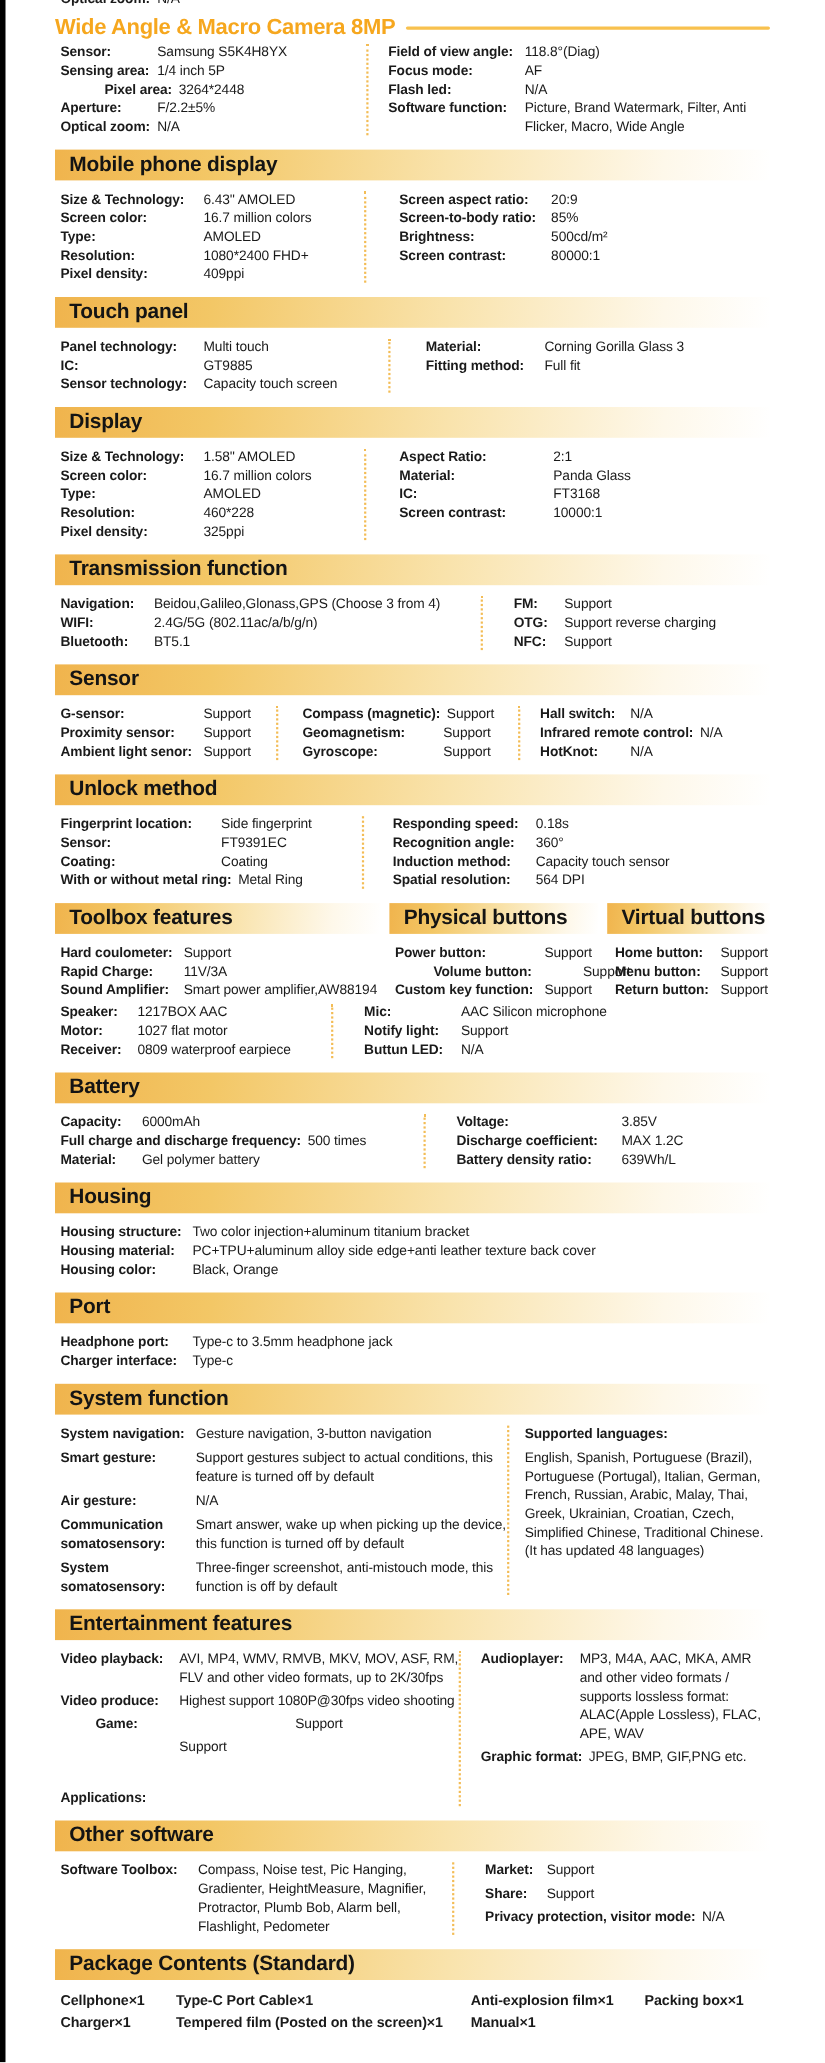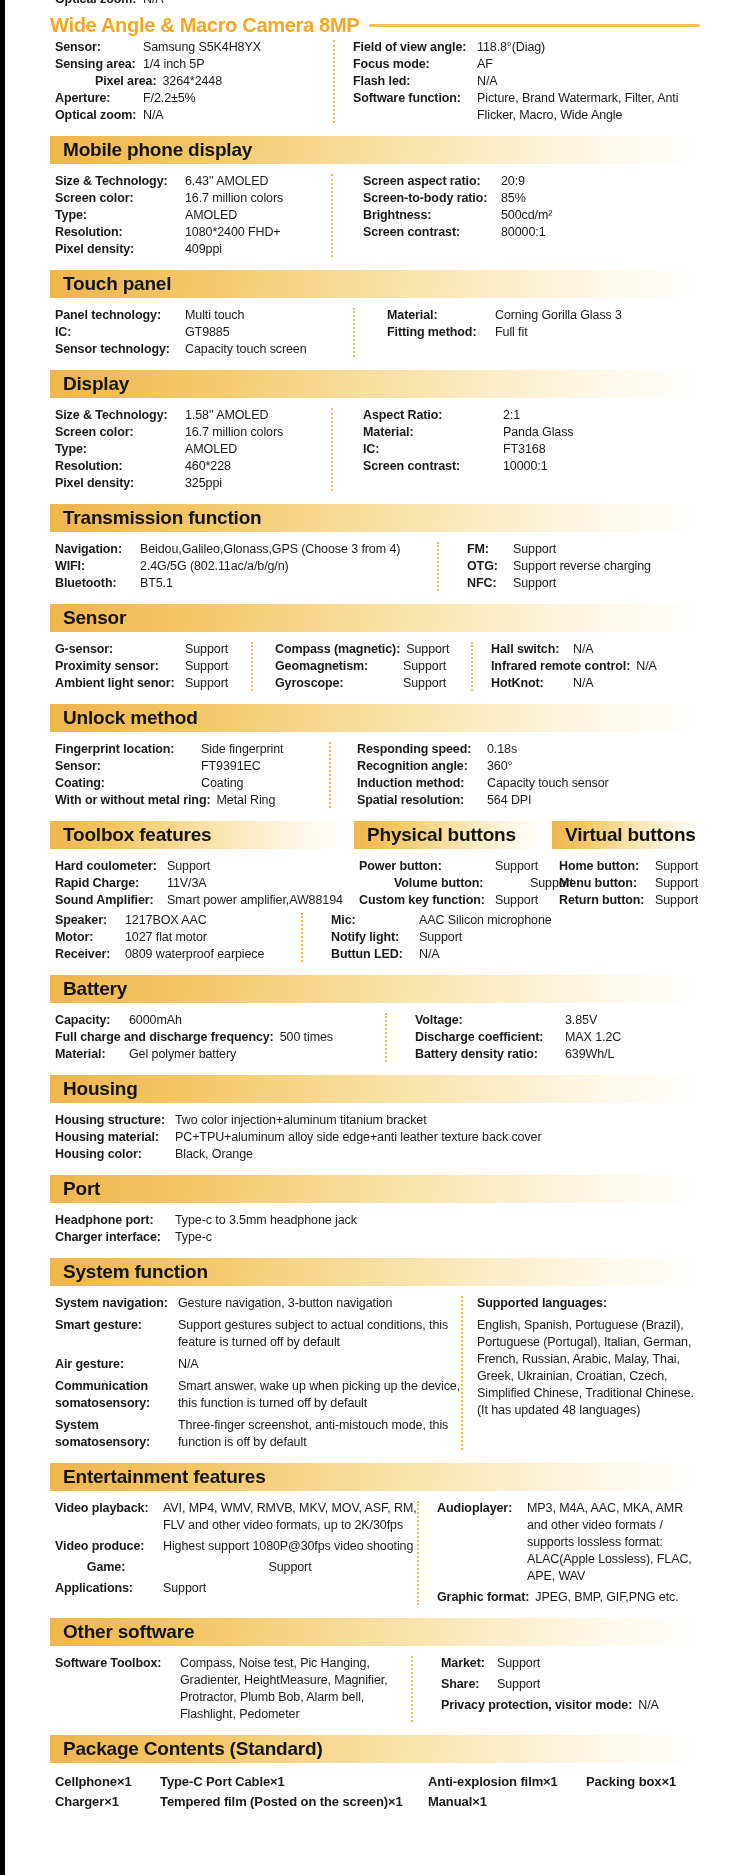--- a/index.html
+++ b/index.html
@@ -550,21 +550,21 @@
               </div>
               <div class="row" style="margin-bottom: 4px;">
                 <span class="lbl" style="min-width: 108px;">Video produce:</span>
                 <span class="val">Highest support 1080P@30fps video shooting</span>
               </div>
               <div class="row" style="margin-bottom: 4px; text-align: center;">
                 <span class="lbl" style="min-width: 108px;">Game:</span>
                 <span class="val">Support</span>
               </div>
               <div class="row">
-                <span class="lbl" style="min-width: 108px;">Applications:</span>
+                <span class="lbl" style="min-width: 108px; margin-top: 46px;">Applications:</span>
                 <span class="val">Support</span>
               </div>
             </div>
             <div class="divider"></div>
             <div class="col" style="flex: 1 1 0%; padding-left: 18px;">
               <div class="row" style="margin-bottom: 4px;">
                 <span class="lbl" style="min-width: 90px;">Audioplayer:</span>
                 <span class="val">MP3, M4A, AAC, MKA, AMR and other video formats / supports lossless format: ALAC(Apple Lossless), FLAC, APE, WAV</span>
               </div>
               <div class="row">

